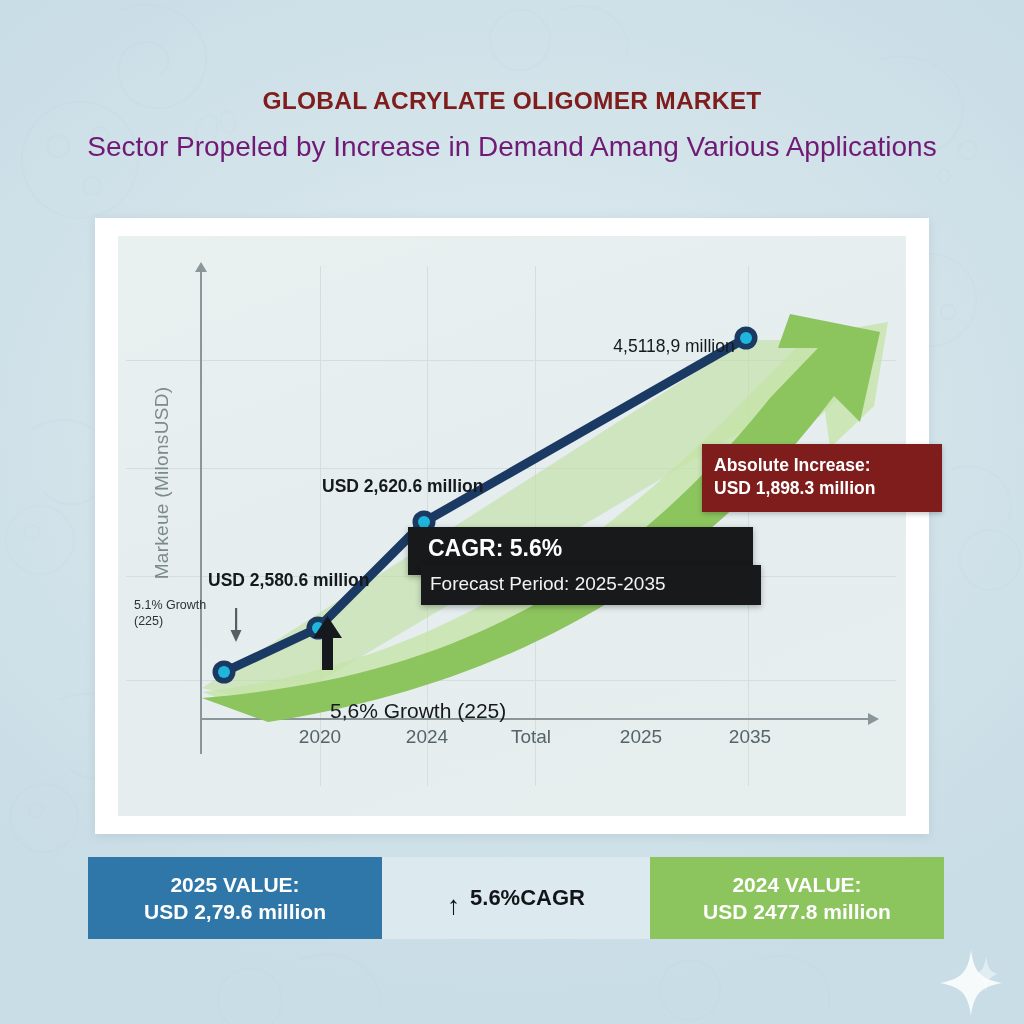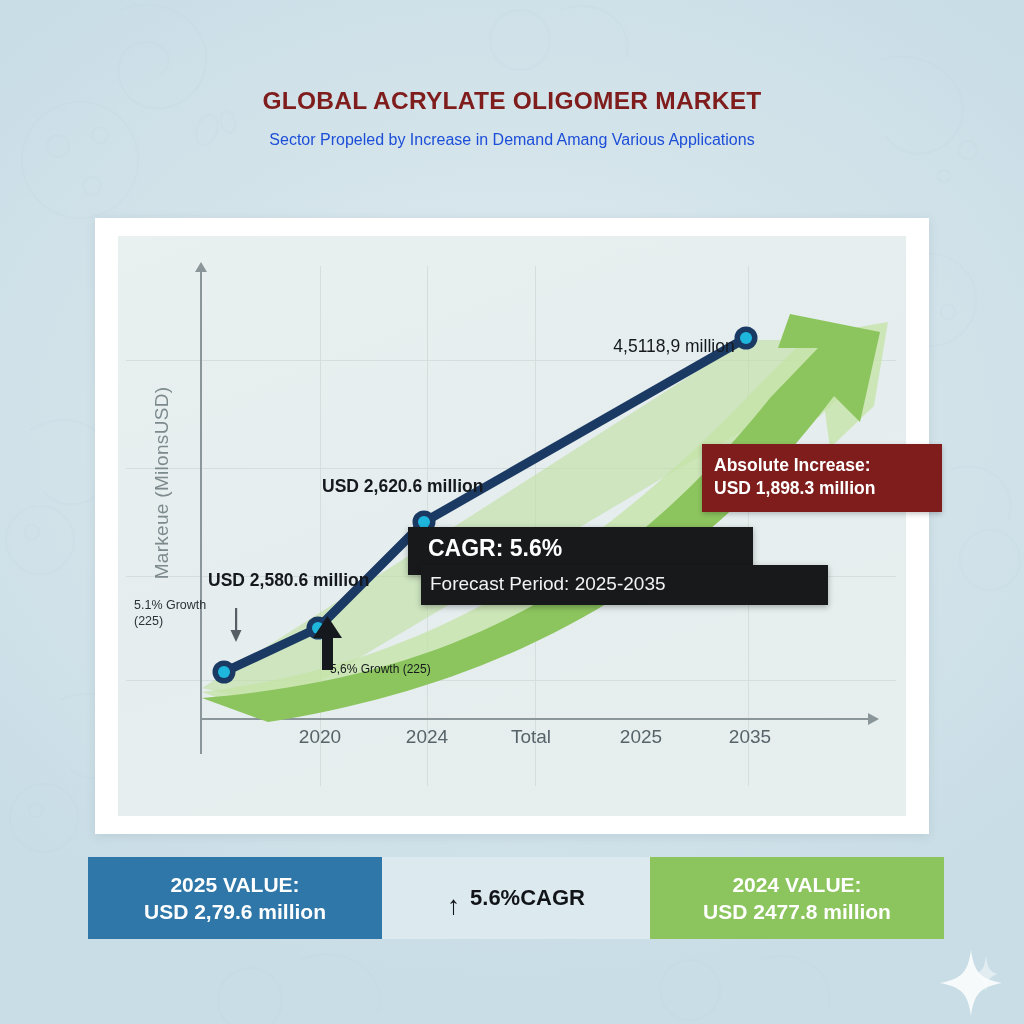--- a/index.html
+++ b/index.html
@@ -15,21 +15,21 @@
   .bg-doodles{position:absolute;inset:0;opacity:.30;pointer-events:none;}
   .bg-doodles svg{width:100%;height:100%;display:block;}
 
   
   .heading{position:absolute;left:0;right:0;top:88px;text-align:center;}
   .title{
     font-size:24.5px;font-weight:bold;color:#7f1d1d;letter-spacing:.25px;
     line-height:1.1;margin:0;white-space:nowrap;text-align:center;
   }
   .subtitle{
-    font-size:16px;color:#1d4ed8;margin:16px 0 0 0;line-height:1.15;
+    font-size:28px;color:#701a75;margin:16px 0 0 0;line-height:1.15;
     white-space:nowrap;font-weight:400;
   }
 
   
   .card{
     position:absolute;left:95px;top:218px;width:834px;height:616px;
     background:#ffffff;box-shadow:0 2px 10px rgba(40,70,90,.10);
   }
   .panel{
     position:absolute;left:118px;top:236px;width:788px;height:580px;
@@ -77,38 +77,38 @@
     white-space:nowrap;
   }
   .pt-label.lab-top{font-weight:normal;margin-top:40px;}
 
   
   .growth-note{
     position:absolute;font-size:12.5px;color:#2b3338;line-height:1.25;
     white-space:nowrap;
   }
   .growth-note-2{
-    position:absolute;font-size:12px;color:#15191d;white-space:nowrap;
+    position:absolute;font-size:21px;color:#15191d;white-space:nowrap;margin-top:37px;
   }
 
   
   .green-box{
     position:absolute;left:702px;top:444px;width:240px;padding:10px 12px 12px 12px;
     background:#7f1d1d;color:#ffffff;box-sizing:border-box;
     box-shadow:0 2px 5px rgba(0,0,0,.22);
   }
   .green-box div{font-size:17.5px;font-weight:bold;line-height:1.32;white-space:nowrap;}
 
   
   .dark-a{
     position:absolute;left:408px;top:527px;width:345px;height:48px;
     background:#17191a;box-shadow:0 2px 6px rgba(0,0,0,.3);
   }
   .dark-b{
-    position:absolute;left:421px;top:565px;width:407px;height:40px;
+    position:absolute;left:421px;top:565px;width:340px;height:40px;
     background:#17191a;box-shadow:0 2px 6px rgba(0,0,0,.3);
   }
   .dark-a span{
     position:absolute;left:20px;top:8px;color:#ffffff;
     font-size:23px;font-weight:bold;white-space:nowrap;
   }
   .dark-b span{
     position:absolute;left:9px;top:8px;color:#f2f2f2;
     font-size:19px;white-space:nowrap;
   }

